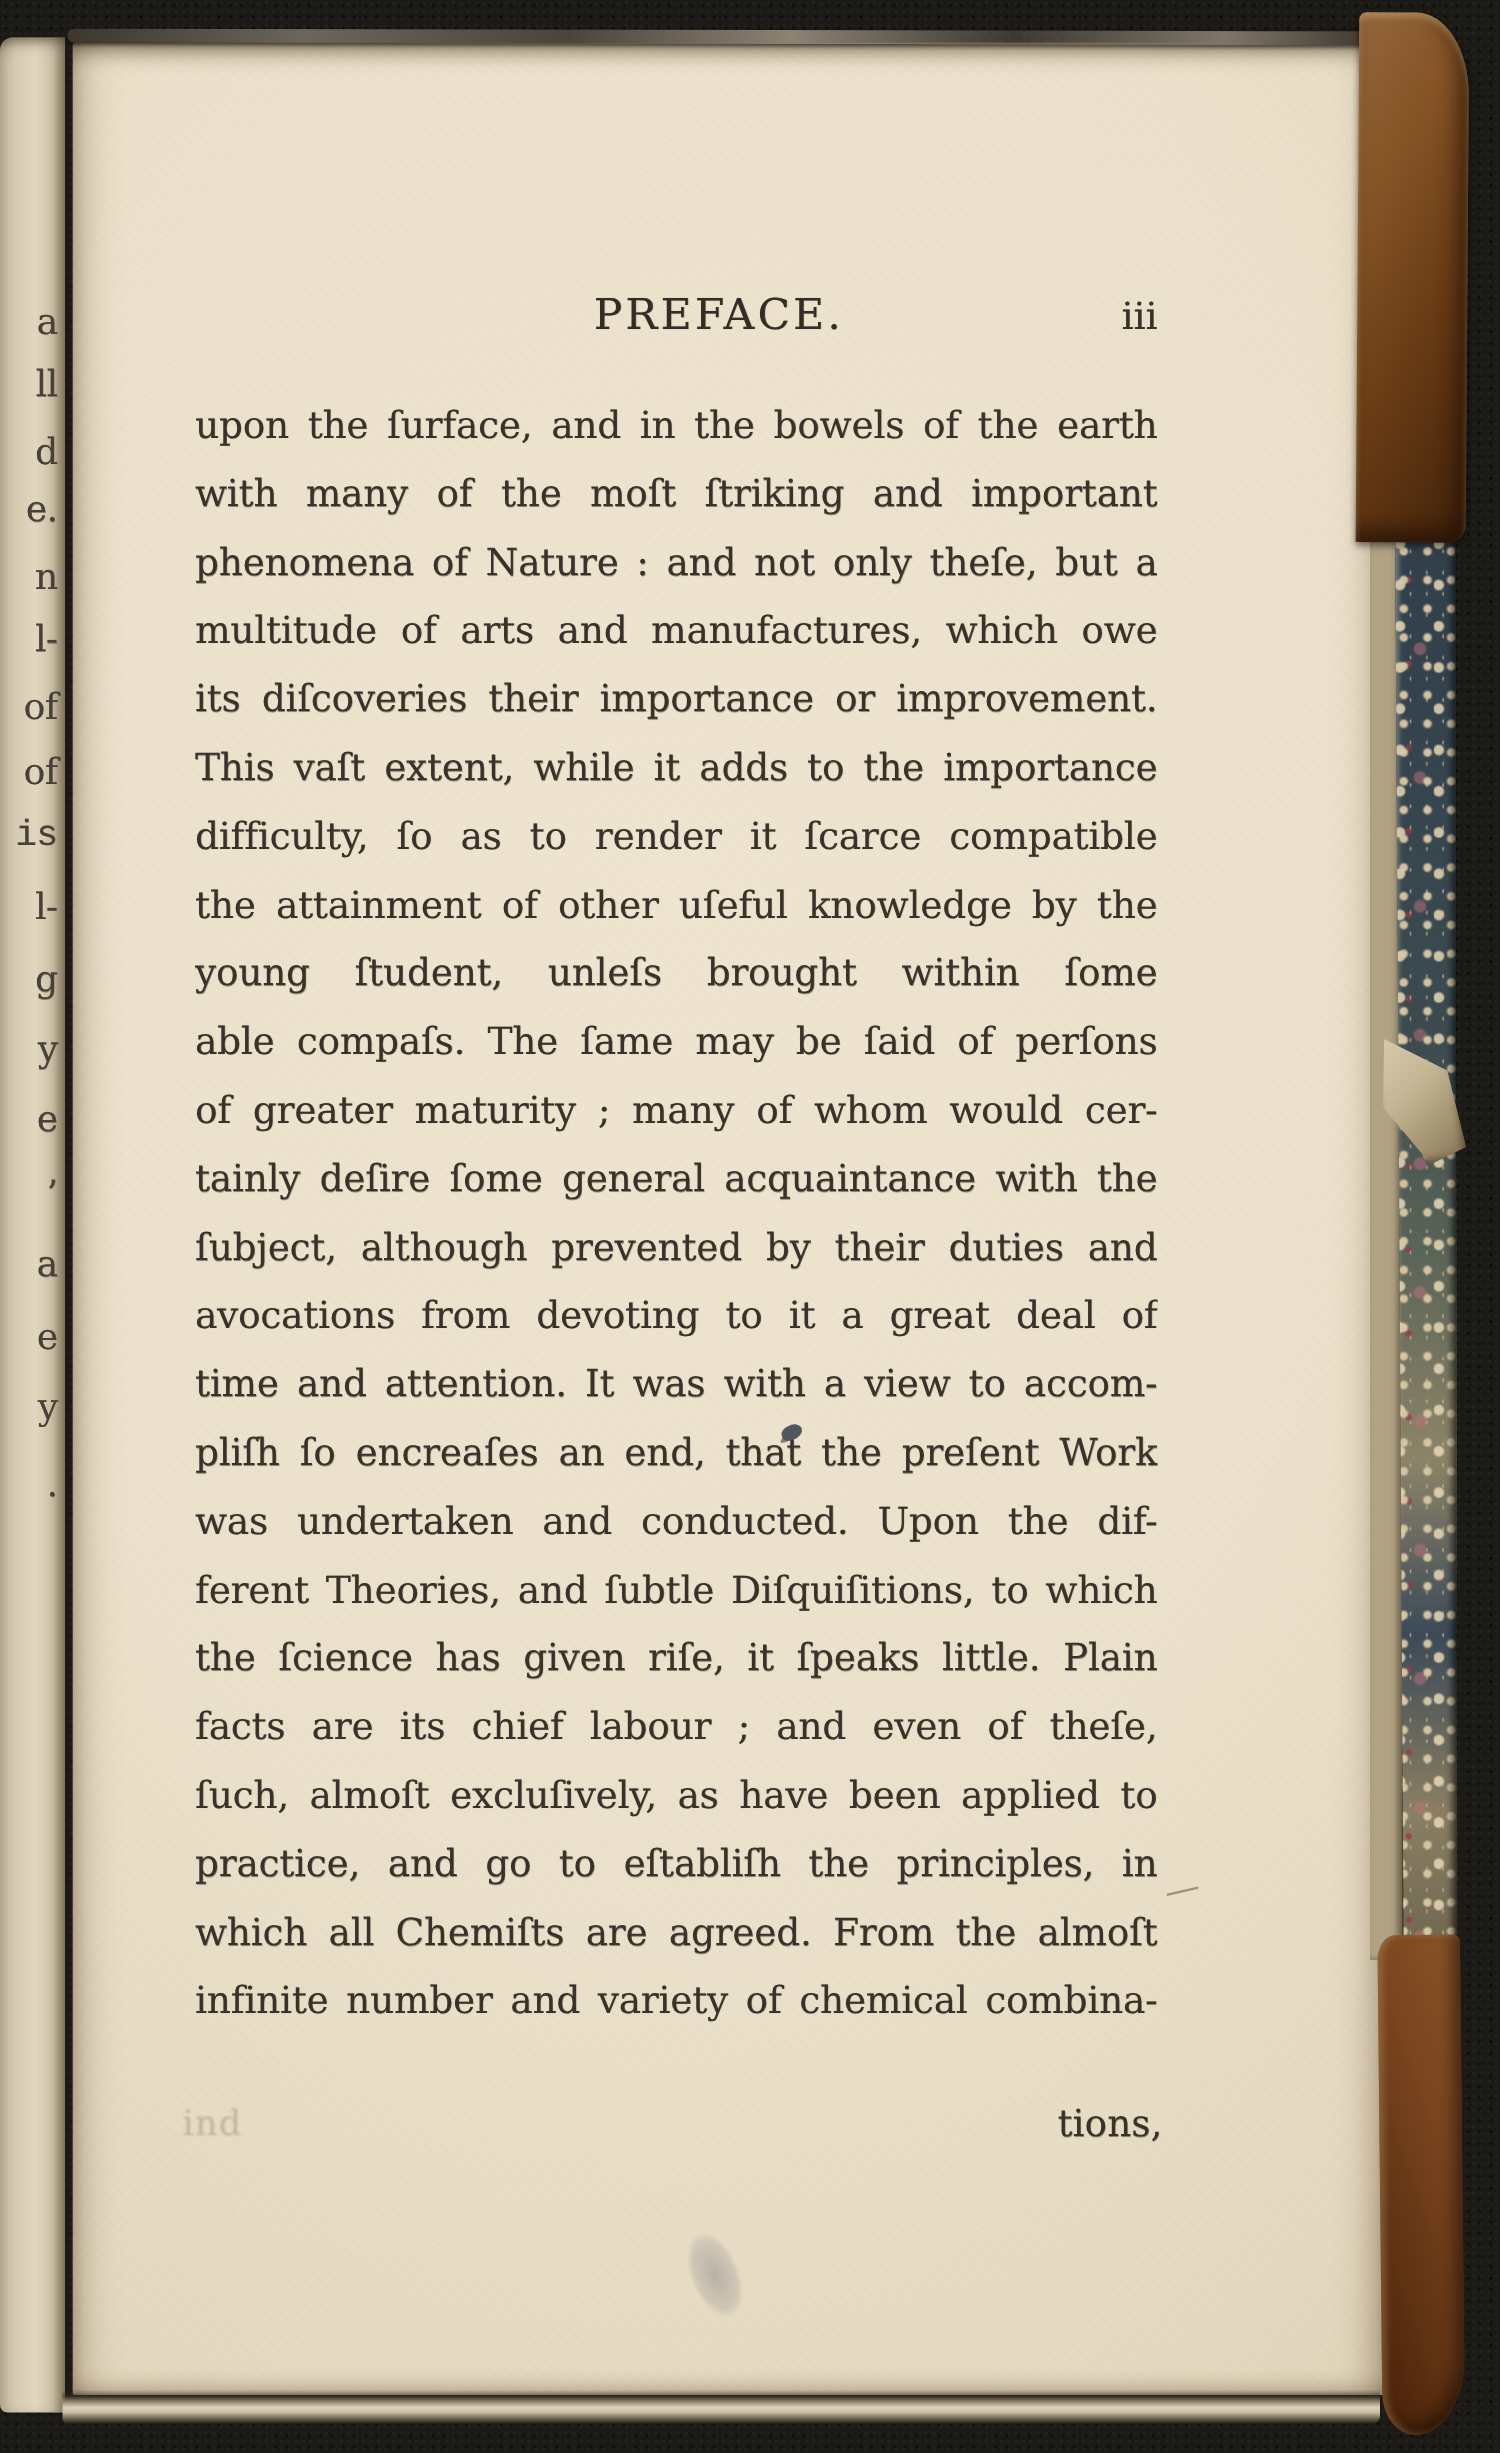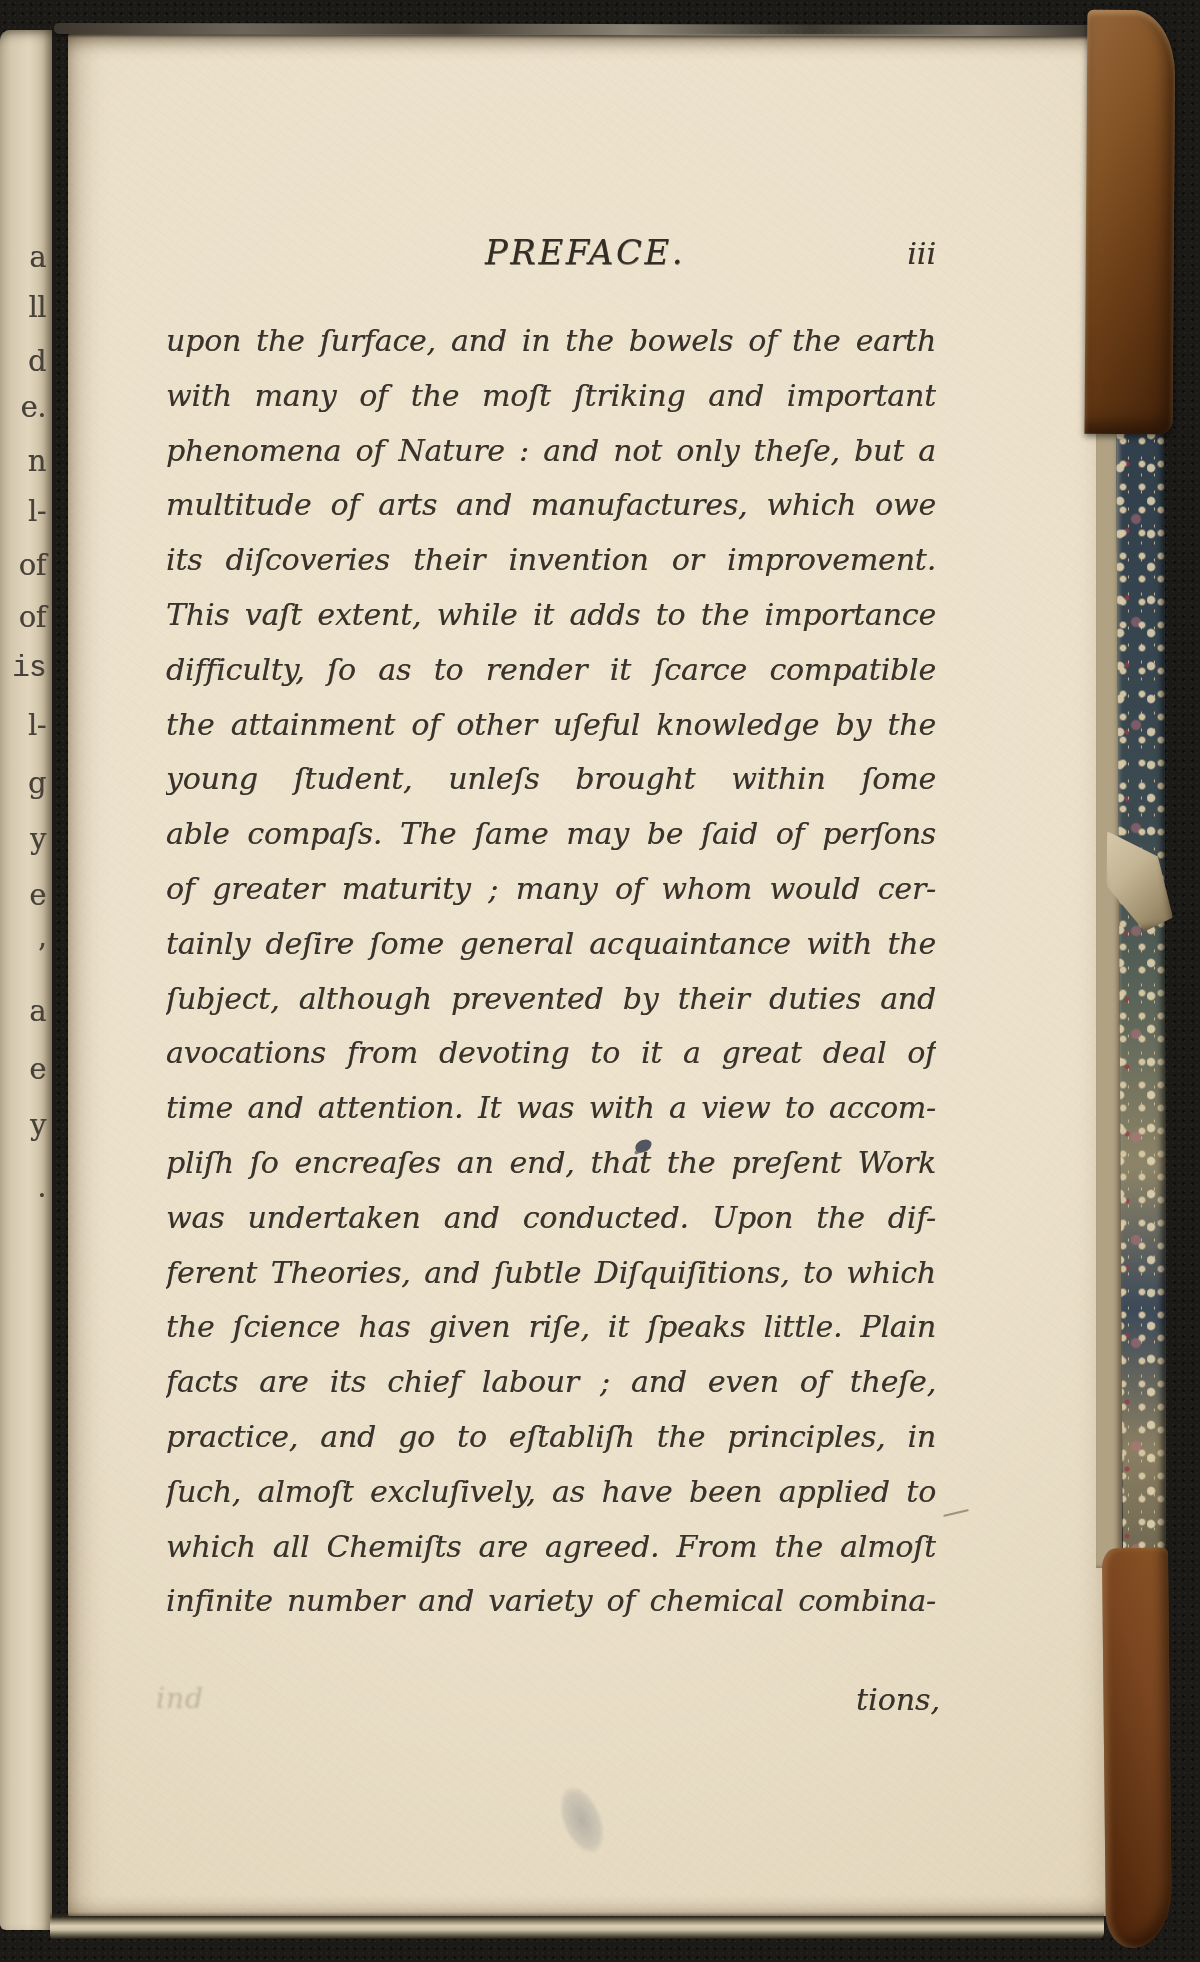--- a/index.html
+++ b/index.html
@@ -21,32 +21,31 @@
     overflow:hidden;
   }
   .frag{
     position:absolute;right:6px;
     font-size:29px;color:#47413a;letter-spacing:-0.5px;
     text-shadow:0.3px 0.3px 0.4px rgba(60,52,44,0.5);
     white-space:nowrap;
   }
   
   .page{
-    position:absolute;left:68px;top:34px;width:1052px;height:1882px;
+    position:absolute;left:58px;top:34px;width:1052px;height:1882px;
     background:
       repeating-linear-gradient(37deg, rgba(150,130,95,0.035) 0 1px, transparent 1px 8px),
       repeating-linear-gradient(127deg, rgba(255,255,255,0.05) 0 1px, transparent 1px 10px),
       radial-gradient(120% 95% at 46% 36%, #efe4cf 0%, #ebe0ca 45%, #e4d8bf 72%, #dbceb1 92%, #d2c4a5 100%);
     box-shadow:
       inset 0 16px 20px -13px rgba(70,54,32,0.85),
       inset -26px 0 34px -22px rgba(86,64,36,0.65),
       inset 24px 0 34px -24px rgba(95,74,45,0.6),
       inset 0 -14px 18px -12px rgba(95,78,50,0.45);
     border-radius:3px 6px 2px 2px;
-    font-style:italic;
   }
   .running-head{position:absolute;left:0;top:0;width:100%;height:0;}
   .head-title{
     position:absolute;left:98px;top:196px;width:770px;padding-left:34px;
     text-align:center;font-size:34px;line-height:44px;letter-spacing:2.5px;
     color:#342d25;text-shadow:0.4px 0.5px 0.6px rgba(52,45,37,0.6);
   }
   .page-num{
     position:absolute;left:98px;top:202px;width:770px;
     text-align:right;font-size:30px;line-height:36px;
@@ -177,38 +176,38 @@
     <div class="running-head">
       <div class="head-title">PREFACE.</div>
       <div class="page-num">iii</div>
     </div>
 
     <div class="text-block">
         <div class="line">upon the ſurface, and in the bowels of the earth ;</div>
         <div class="line">with many of the moſt ſtriking and important</div>
         <div class="line">phenomena of Nature : and not only theſe, but a</div>
         <div class="line">multitude of arts and manufactures, which owe to</div>
-        <div class="line">its diſcoveries their invention or improvement.</div>
+        <div class="line">its diſcoveries their importance or improvement.</div>
         <div class="line">This vaſt extent, while it adds to the importance</div>
         <div class="line">difficulty, ſo as to render it ſcarce compatible with</div>
         <div class="line">the attainment of other uſeful knowledge by the</div>
         <div class="line">young ſtudent, unleſs brought within ſome reaſon-</div>
         <div class="line">able compaſs.  The ſame may be ſaid of perſons</div>
         <div class="line">of greater maturity ; many of whom would cer-</div>
         <div class="line">tainly deſire ſome general acquaintance with the</div>
         <div class="line">ſubject, although prevented by their duties and</div>
         <div class="line">avocations from devoting to it a great deal of</div>
         <div class="line">time and attention.  It was with a view to accom-</div>
         <div class="line">pliſh ſo encreaſes an end, that the preſent Work</div>
         <div class="line">was undertaken and conducted.  Upon the dif-</div>
         <div class="line">ferent Theories, and ſubtle Diſquiſitions, to which</div>
         <div class="line">the ſcience has given riſe, it ſpeaks little.  Plain</div>
         <div class="line">facts are its chief labour ; and even of theſe,</div>
+        <div class="line">ſuch, almoſt excluſively, as have been applied to</div>
         <div class="line">practice, and go to eſtabliſh the principles, in</div>
-        <div class="line">ſuch, almoſt excluſively, as have been applied to</div>
         <div class="line">which all Chemiſts are agreed.  From the almoſt</div>
         <div class="line">infinite number and variety of chemical combina-</div>
       </div>
 
     <div class="catchword">tions,</div>
 
     <div class="ink-blot-small"></div>
     <div class="ink-smudge"></div>
     <div class="ghost-text">ind</div>
     <div class="pencil-dash"></div>

